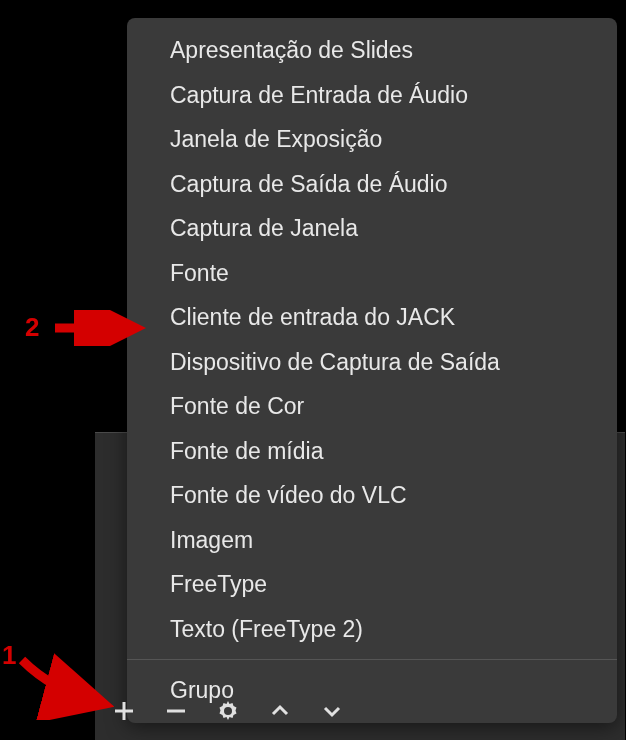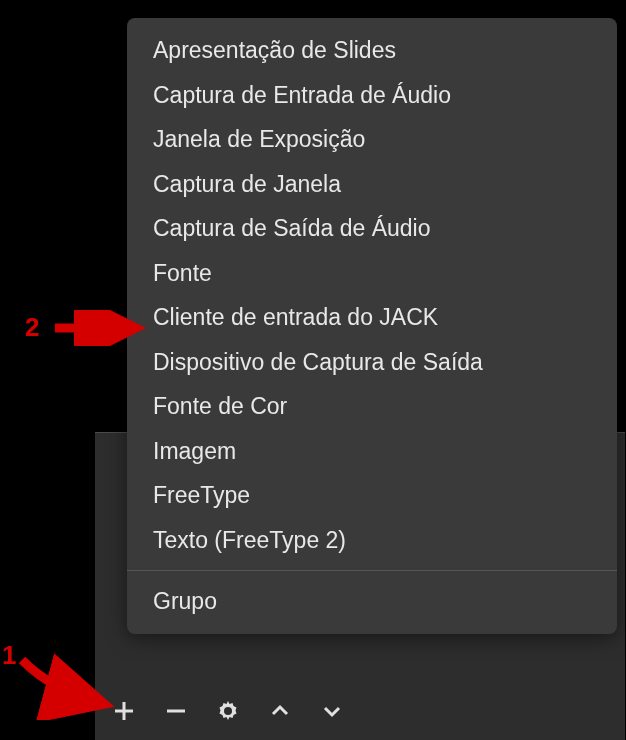--- a/index.html
+++ b/index.html
@@ -28,21 +28,21 @@
       position: absolute;
       left: 127px;
       top: 18px;
       width: 490px;
       background: #3a3a3a;
       border-radius: 8px;
       padding: 10px 0;
       box-shadow: 0 4px 20px rgba(0,0,0,0.5);
     }
     .menu-item {
-      padding: 5px 26px;
+      padding: 5px 43px;
       color: #e8e8e8;
       font-size: 23px;
       font-weight: 400;
       cursor: pointer;
       line-height: 1.5;
     }
     .menu-separator {
       height: 1px;
       background: #555;
       margin: 8px 0;
@@ -90,26 +90,28 @@
   </style>
 </head>
 <body>
 
 <div class="bottom-panel"></div>
 
 <div class="context-menu">
   <div class="menu-item">Apresentação de Slides</div>
   <div class="menu-item">Captura de Entrada de Áudio</div>
   <div class="menu-item">Janela de Exposição</div>
+  <div class="menu-item">Captura de Saída de Áudio</div>
   <div class="menu-item">Captura de Janela</div>
-  <div class="menu-item">Captura de Saída de Áudio</div>
   <div class="menu-item">Fonte</div>
   <div class="menu-item">Cliente de entrada do JACK</div>
   <div class="menu-item">Dispositivo de Captura de Saída</div>
   <div class="menu-item">Fonte de Cor</div>
+  <div class="menu-item">Fonte de mídia</div>
+  <div class="menu-item">Fonte de vídeo do VLC</div>
   <div class="menu-item">Imagem</div>
   <div class="menu-item">FreeType</div>
   <div class="menu-item">Texto (FreeType 2)</div>
   <div class="menu-separator"></div>
   <div class="menu-item">Grupo</div>
 </div>
 
 <div class="toolbar">
   <div class="toolbar-icon">
     <svg width="22" height="22" viewBox="0 0 22 22">

